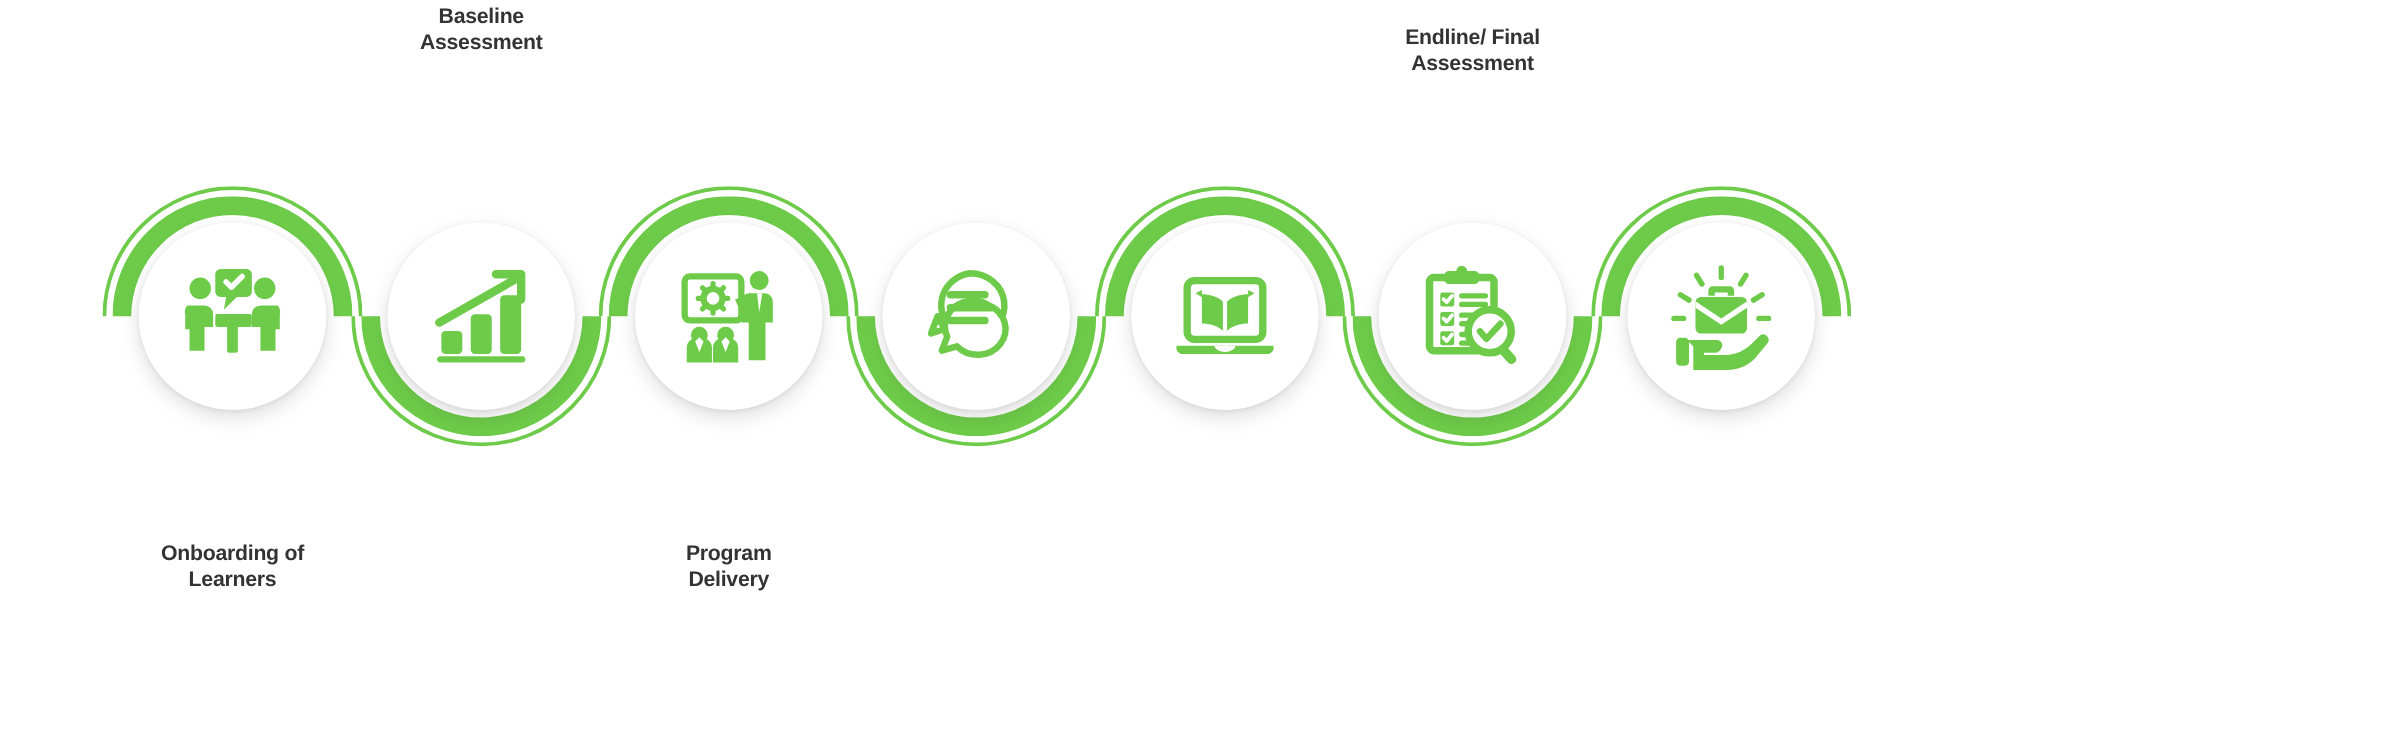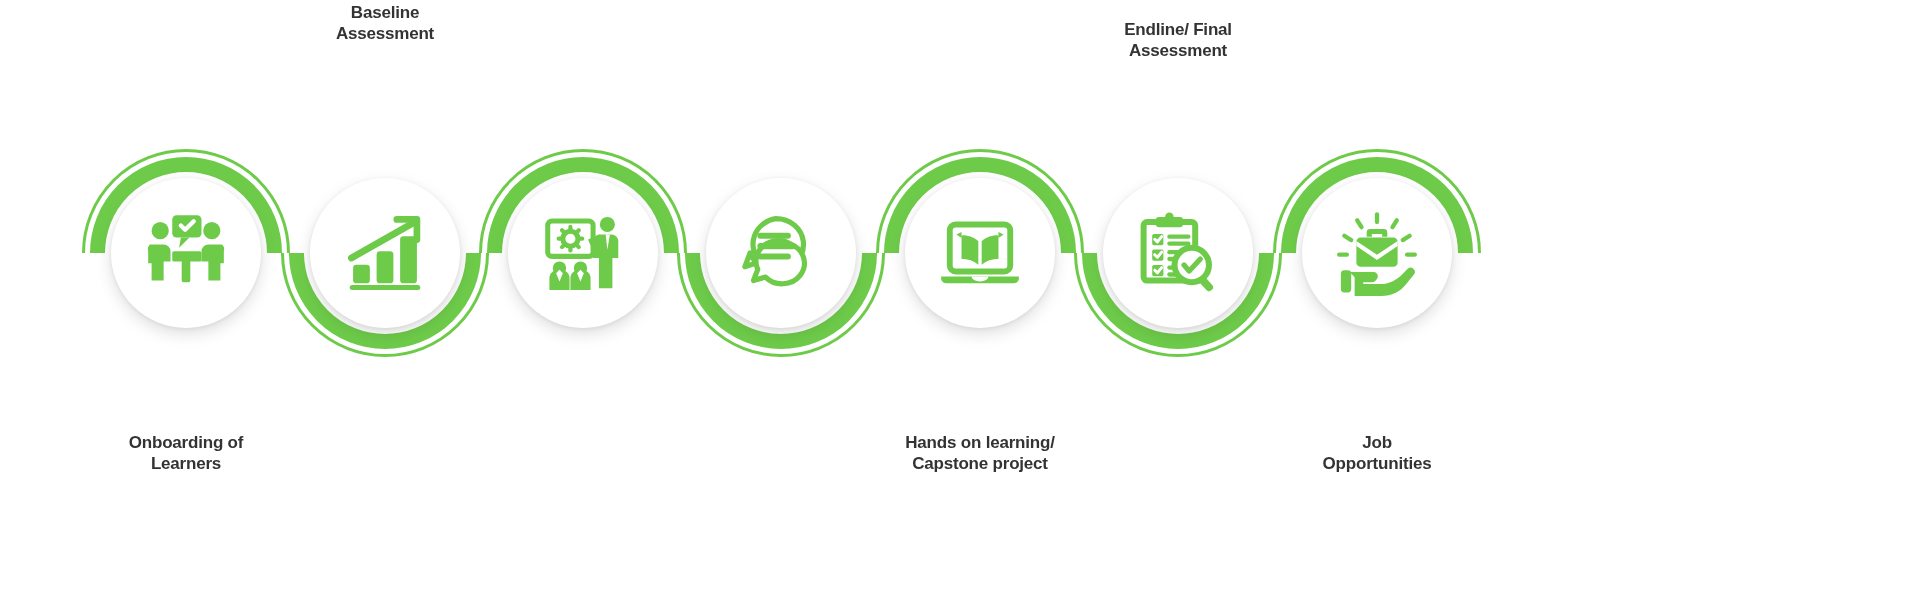--- a/index.html
+++ b/index.html
@@ -189,20 +189,22 @@
       <path d="M47 70l-4 4 4 10 4-10z" fill="#fff"></path>
     </svg>
       </div>
     </div>
     <div class="connector" style="left: 571px; width: 24px; top: 346px;">
       <span class="dot"></span>
       <span class="dot"></span>
       <span class="dot"></span>
       <span class="ring"></span>
     </div>
+    <div class="label" style="width: 340px; left: 413px; top: 433px;">Program
+Delivery</div>
     <div class="step" style="--accent: #6ECB4A; left: 781px; top: 253px;">
       <div class="arc-outline clip-bottom" style="width: 208px; height: 208px; left: -104px; top: -104px;"></div>
       <div class="arc-band clip-bottom" style="width: 192px; height: 192px; left: -96px; top: -96px;"></div>
       <div class="disc" style="width: 150px; height: 150px; left: -75px; top: -75px;"></div>
       <div class="icon-wrap" style="width: 150px; height: 150px; left: -75px; top: -75px;">
     <svg viewBox="0 0 100 100" width="86" height="86" fill="none" stroke="#6ECB4A">
       <path d="M44 10a32 30 0 1 1-30 40l-6 16 18-6a32 30 0 0 1 18-50z" stroke-width="6" stroke-linejoin="round"></path>
       <path d="M62 40a26 24 0 1 1-30 38l-14 4 5-13a26 24 0 0 1 39-29z" stroke-width="6" stroke-linejoin="round" fill="#fff"></path>
       <g stroke-width="7" stroke-linecap="round">
         <line x1="26" y1="30" x2="58" y2="30"></line>
@@ -233,22 +235,20 @@
       <path d="M72 25l6 3-6 4z"></path>
     </svg>
       </div>
     </div>
     <div class="connector" style="left: 968px; width: 24px; top: 346px;">
       <span class="dot"></span>
       <span class="dot"></span>
       <span class="dot"></span>
       <span class="ring"></span>
     </div>
-    <div class="label" style="width: 340px; left: 810px; top: 433px;">Hands on learning/
-Capstone project</div>
     <div class="step" style="--accent: #6ECB4A; left: 1178px; top: 253px;">
       <div class="arc-outline clip-bottom" style="width: 208px; height: 208px; left: -104px; top: -104px;"></div>
       <div class="arc-band clip-bottom" style="width: 192px; height: 192px; left: -96px; top: -96px;"></div>
       <div class="disc" style="width: 150px; height: 150px; left: -75px; top: -75px;"></div>
       <div class="icon-wrap" style="width: 150px; height: 150px; left: -75px; top: -75px;">
     <svg viewBox="0 0 100 100" width="86" height="86" fill="#6ECB4A">
       <path d="M14 14h52a4 4 0 0 1 4 4v60a4 4 0 0 1-4 4H14a4 4 0 0 1-4-4V18a4 4 0 0 1 4-4z" fill="none" stroke="#6ECB4A" stroke-width="7"></path>
       <rect x="24" y="8" width="32" height="12" rx="4"></rect>
       <circle cx="40" cy="8" r="5"></circle>
       <g>
@@ -306,15 +306,13 @@
       <rect x="8" y="70" width="12" height="26" rx="4"></rect>
     </svg>
       </div>
     </div>
     <div class="connector" style="left: 1365px; width: 24px; top: 346px;">
       <span class="dot"></span>
       <span class="dot"></span>
       <span class="dot"></span>
       <span class="ring"></span>
     </div>
-    <div class="label" style="width: 340px; left: 1207px; top: 433px;">Job
-Opportunities</div>
   </div>
 
 </body></html>

